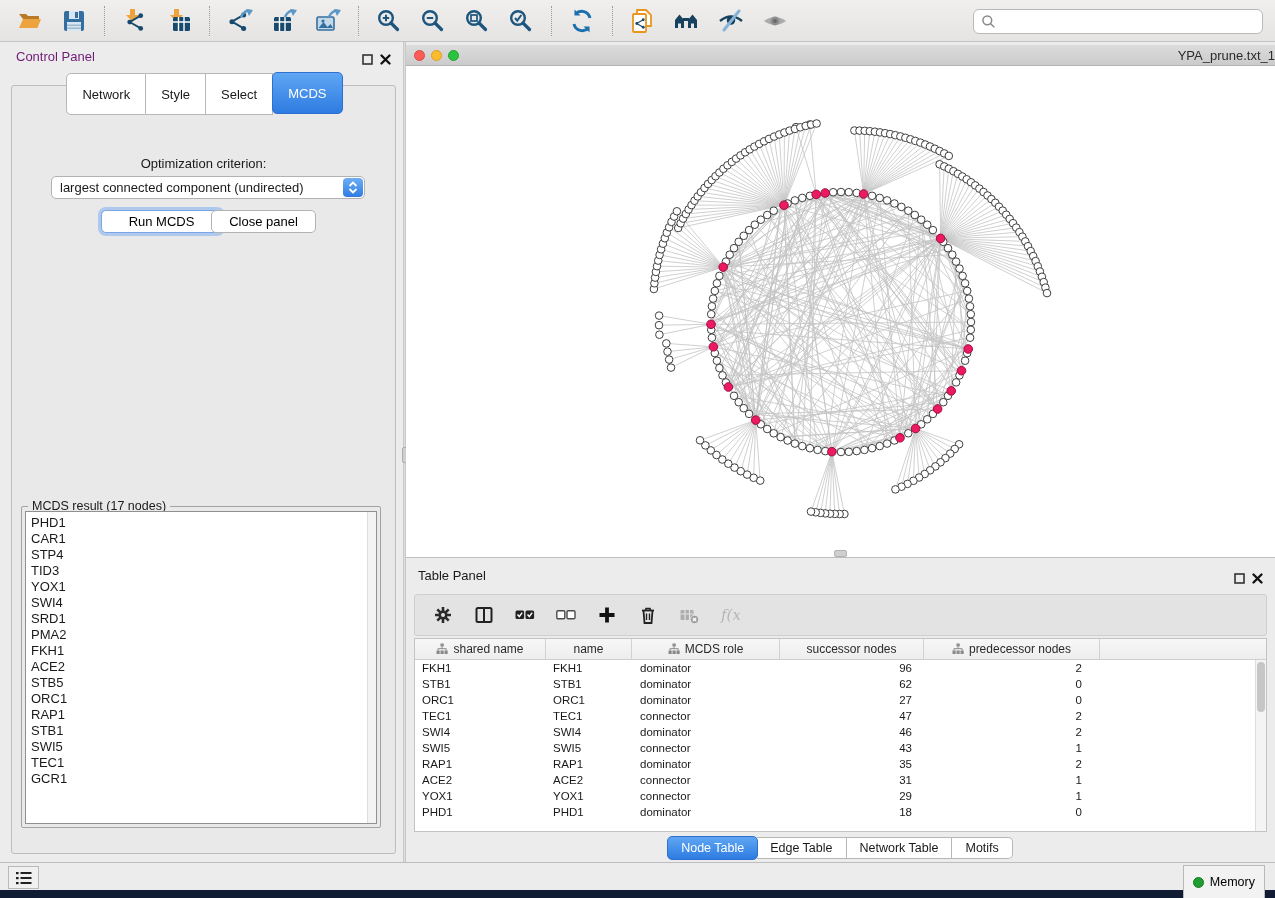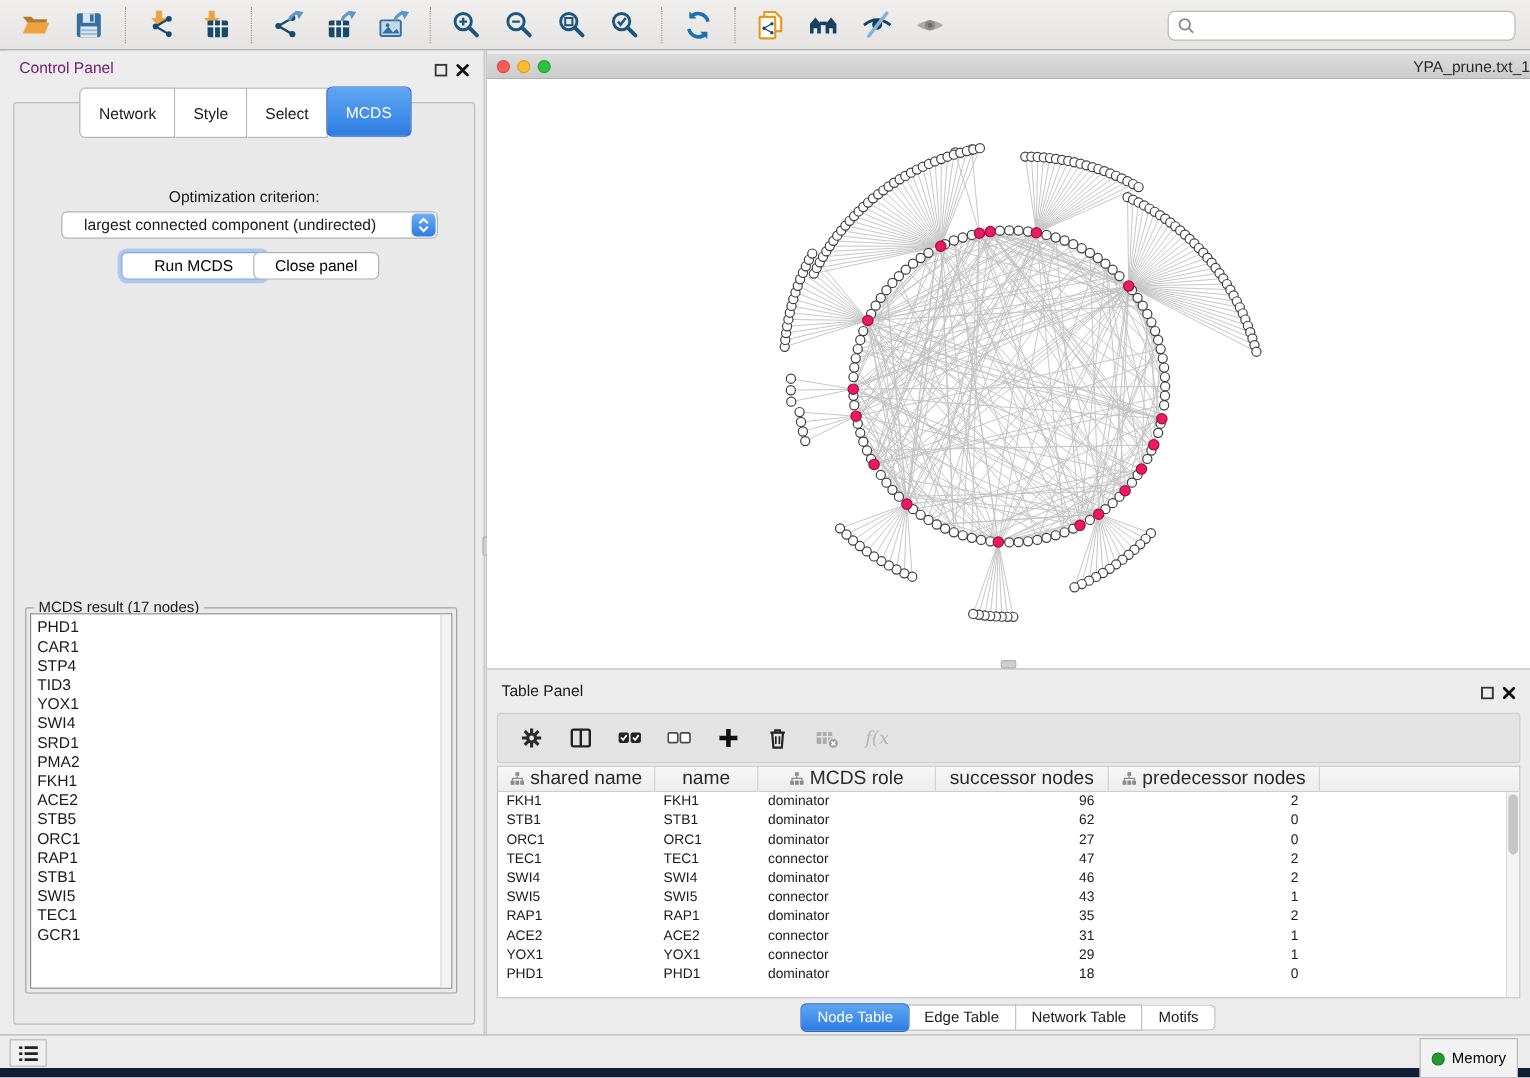--- a/index.html
+++ b/index.html
@@ -44,21 +44,21 @@
   .cp-tabs { position:absolute; top:31px; left:0; right:0; display:flex; justify-content:center; z-index:2; }
   .cp-tab { font-size:13px; padding:20px 15px; background:#fff; border:1px solid #b7b7b7;
             border-left:none; color:#1a1a1a; height:22px; display:flex; align-items:center; }
   .cp-tab:first-child { border-left:1px solid #b7b7b7; border-radius:5px 0 0 5px; }
   .cp-tab.active { background:linear-gradient(180deg,#5fa6f3,#2e7ce2); color:#fff;
             border:1px solid #2e6fd0; border-radius:5px; margin:-1px -1px; height:24px; z-index:3; }
 
   .cp-opt-label { position:absolute; top:70px; left:0; right:0; text-align:center; font-size:13px; }
   .cp-select { position:absolute; left:39px; top:90px; width:314px; height:23px; background:#fff;
             border:1px solid #b2b2b2; border-radius:5px; font-size:13px; display:flex;
-            align-items:center; padding-left:18px; }
+            align-items:center; padding-left:8px; }
   .cp-select .stepper { position:absolute; right:1px; top:1px; width:20px; height:19px;
             background:linear-gradient(180deg,#6eaef5,#2e7ce2); border-radius:4px;
             display:flex; align-items:center; justify-content:center; }
   .cp-btn { position:absolute; top:124px; height:23px; background:#fff; border:1px solid #b2b2b2;
             border-radius:5px; font-size:13px; font-family:"Liberation Sans",sans-serif; }
   .cp-btn.run { left:89px; width:121px; border-color:#7aa6e8; box-shadow:0 0 0 3px rgba(125,175,240,.55); }
   .cp-btn.closep { left:199px; width:105px; }
 
   .cp-fieldset { position:absolute; left:9px; right:14px; top:420px; bottom:25px;
             border:1px solid #a3a3a3; border-radius:2px; }
@@ -91,21 +91,21 @@
   .tp-float { right:30px; top:12px; } .tp-close { right:12px; top:12px; }
   .tp-toolbar { position:absolute; left:8px; right:8px; top:36px; height:42px; background:#e3e3e3;
             border:1px solid #cfcfcf; border-radius:3px; display:flex; align-items:center;
             gap:17px; padding-left:16px; }
   .tp-tool { width:24px; height:24px; display:flex; align-items:center; justify-content:center;
             background:transparent; border:none; }
   .tp-grid { position:absolute; left:8px; right:8px; top:80px; height:194px; background:#fff;
             border:1px solid #c3c3c3; overflow:hidden; }
   .grid-header { display:flex; height:21px; background:linear-gradient(180deg,#f7f7f7,#ededed);
             border-bottom:1px solid #cfcfcf; }
-  .gh-cell { display:flex; align-items:center; justify-content:center; gap:5px; font-size:16px;
+  .gh-cell { display:flex; align-items:center; justify-content:center; gap:5px; font-size:12px;
             border-right:1px solid #d2d2d2; color:#2a2a2a; }
   .grid-row { display:flex; height:16px; font-size:11.5px; align-items:center; }
   .gc { overflow:hidden; white-space:nowrap; }
   .c0 { width:131px; padding-left:7px; } .c1 { width:86px; padding-left:7px; }
   .c2 { width:148px; padding-left:8px; } .c3 { width:144px; text-align:right; padding-right:12px;flex-direction:column; }
   .c4 { width:176px; text-align:right; padding-right:18px; }
   .gh-cell.c0,.gh-cell.c1,.gh-cell.c2,.gh-cell.c3,.gh-cell.c4 { padding:0; text-align:center; }
   .grid-vtrack { position:absolute; right:0; top:21px; bottom:0; width:11px; background:#f4f4f4;
             border-left:1px solid #ddd; }
   .grid-vthumb { position:absolute; left:1px; right:1px; top:2px; height:50px; background:#c6c6c6;

